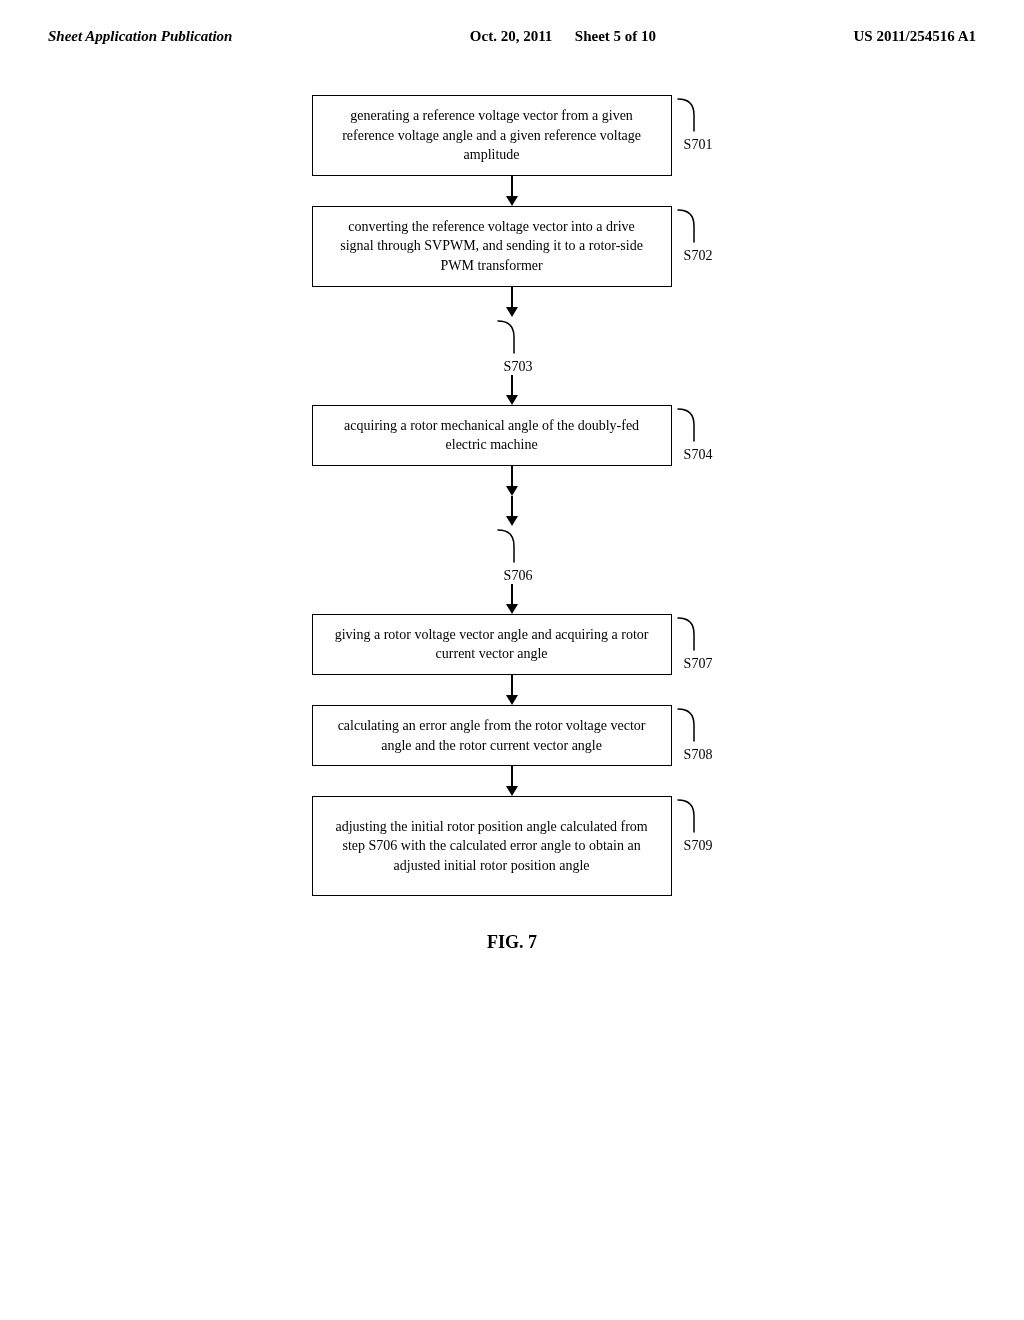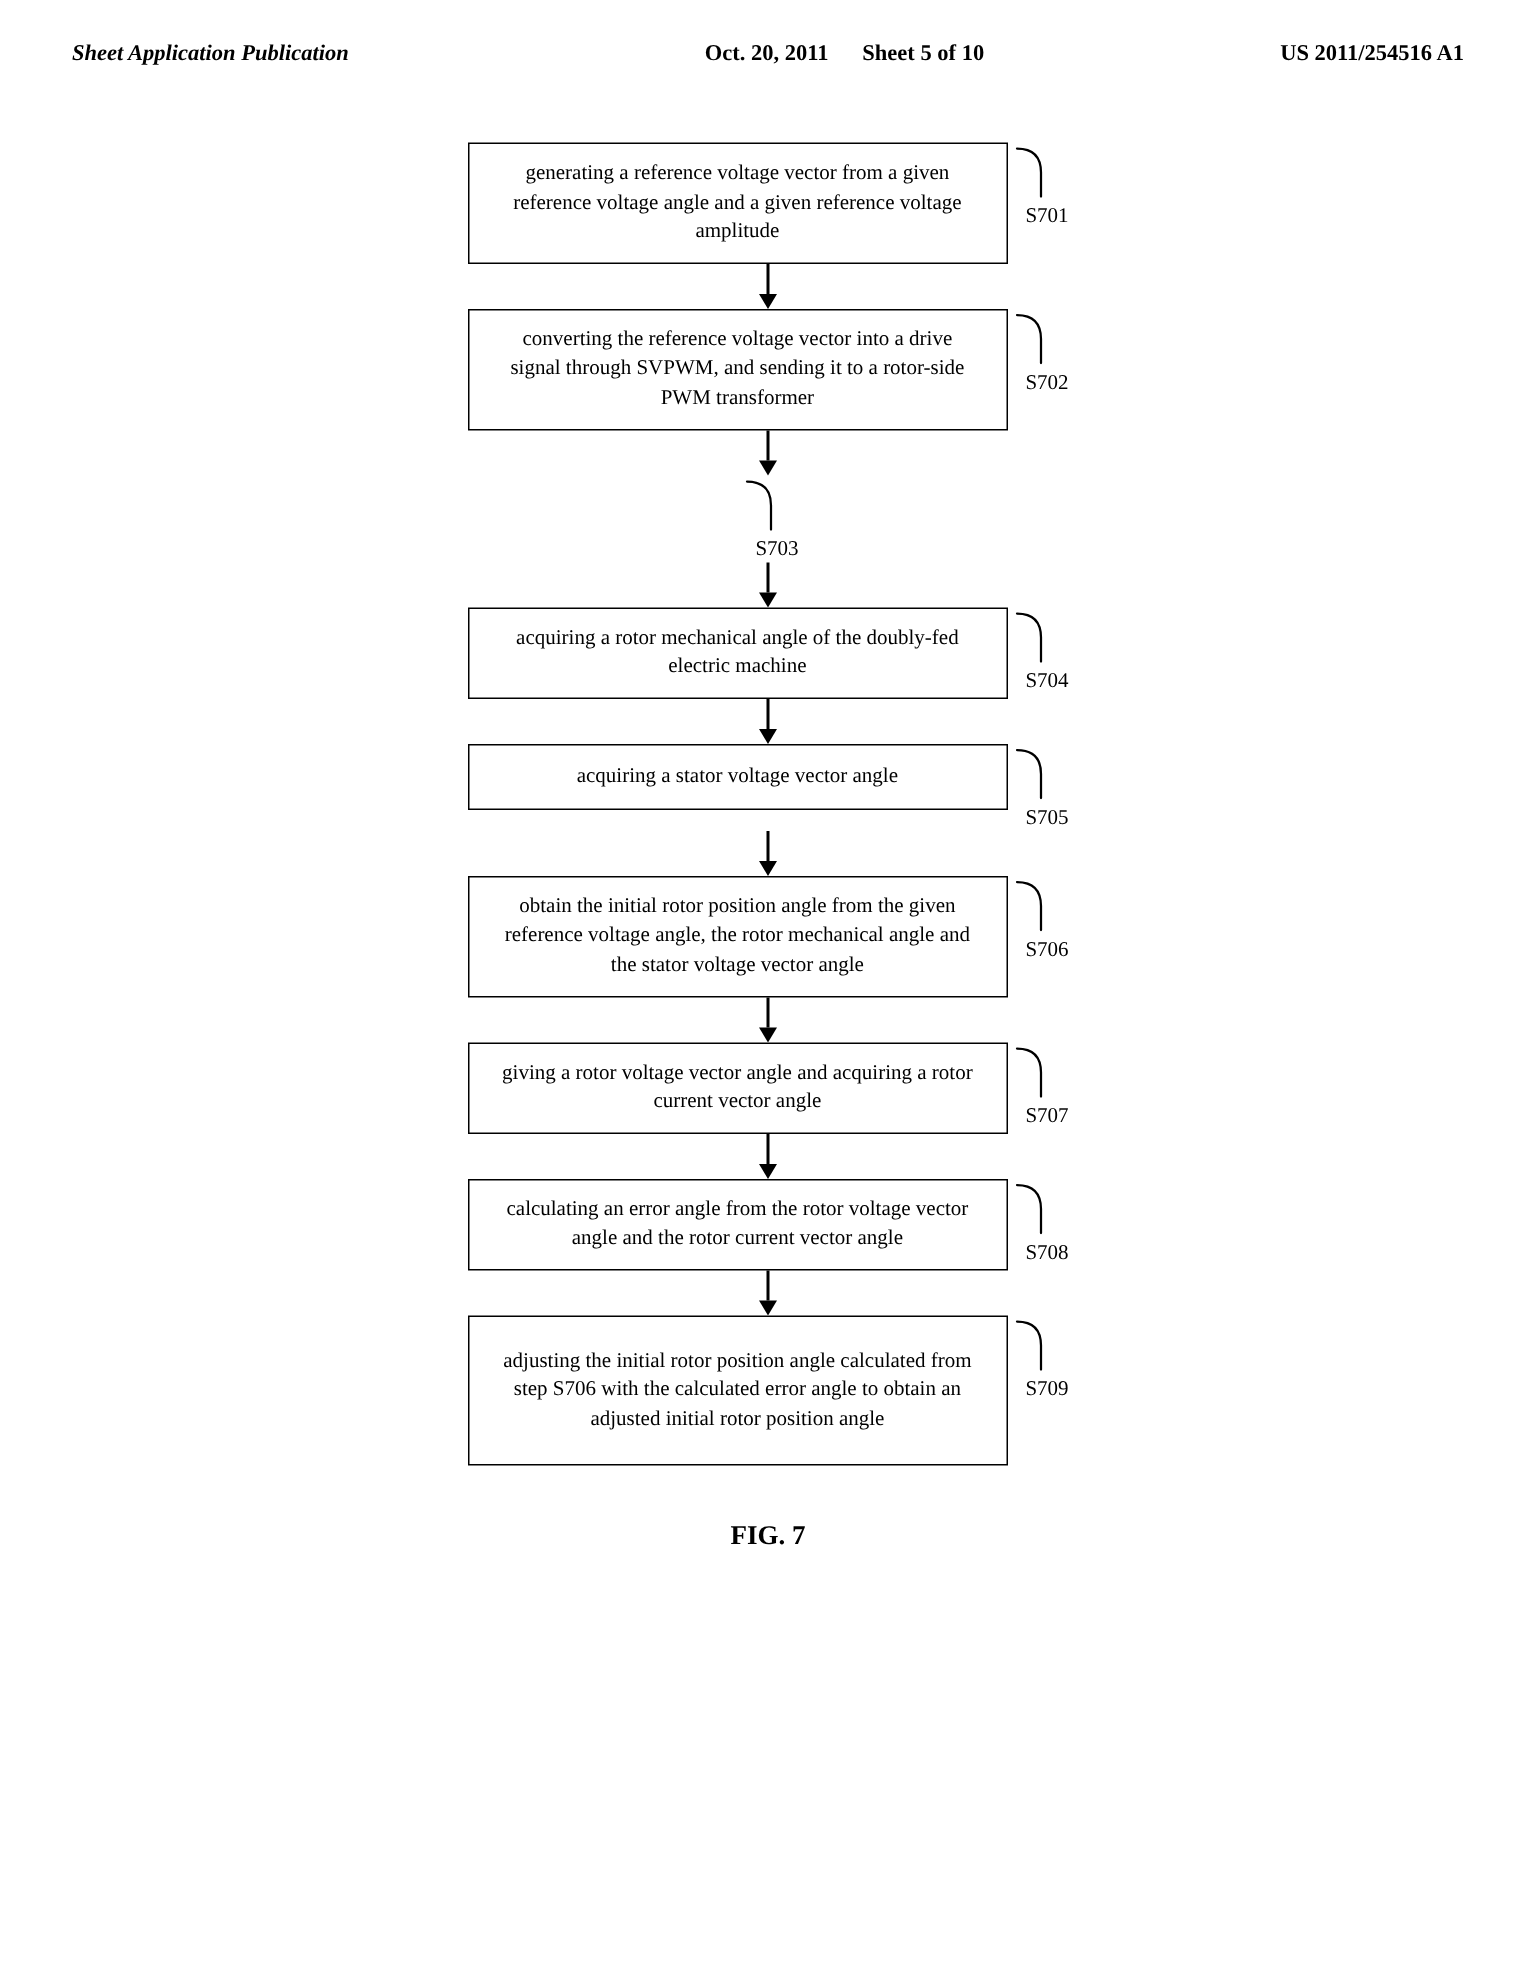--- a/index.html
+++ b/index.html
@@ -203,41 +203,27 @@
         </svg>
         <span class="label-text">S704</span>
       </div>
     </div>
 
     <div class="arrow-down">
       <div class="arrow-line"></div>
       <div class="arrow-head"></div>
     </div>
 
-    <div class="label-group">
-      <div class="flow-box" style="min-height:44px;">
-        <span>acquiring a stator voltage vector angle</span>
-      </div>
-      <div class="label-with-bracket">
-        <svg class="bracket-svg" width="20" height="36">
-          <path d="M2,2 Q18,2 18,18 L18,34" stroke="#000" stroke-width="1.5" fill="none" stroke-linecap="round"></path>
-        </svg>
-        <span class="label-text">S705</span>
-      </div>
-    </div>
-
-    <div class="arrow-down">
-      <div class="arrow-line"></div>
-      <div class="arrow-head"></div>
-    </div>
-
-    <div class="label-group">
-      <div class="flow-box" style="min-height:80px;">
-        <span>obtain the initial rotor position angle from the given reference voltage angle, the rotor mechanical angle and the  stator voltage vector angle</span>
-      </div>
+
+    <div class="arrow-down">
+      <div class="arrow-line"></div>
+      <div class="arrow-head"></div>
+    </div>
+
+    <div class="label-group">
       <div class="label-with-bracket">
         <svg class="bracket-svg" width="20" height="36">
           <path d="M2,2 Q18,2 18,18 L18,34" stroke="#000" stroke-width="1.5" fill="none" stroke-linecap="round"></path>
         </svg>
         <span class="label-text">S706</span>
       </div>
     </div>
 
     <div class="arrow-down">
       <div class="arrow-line"></div>

